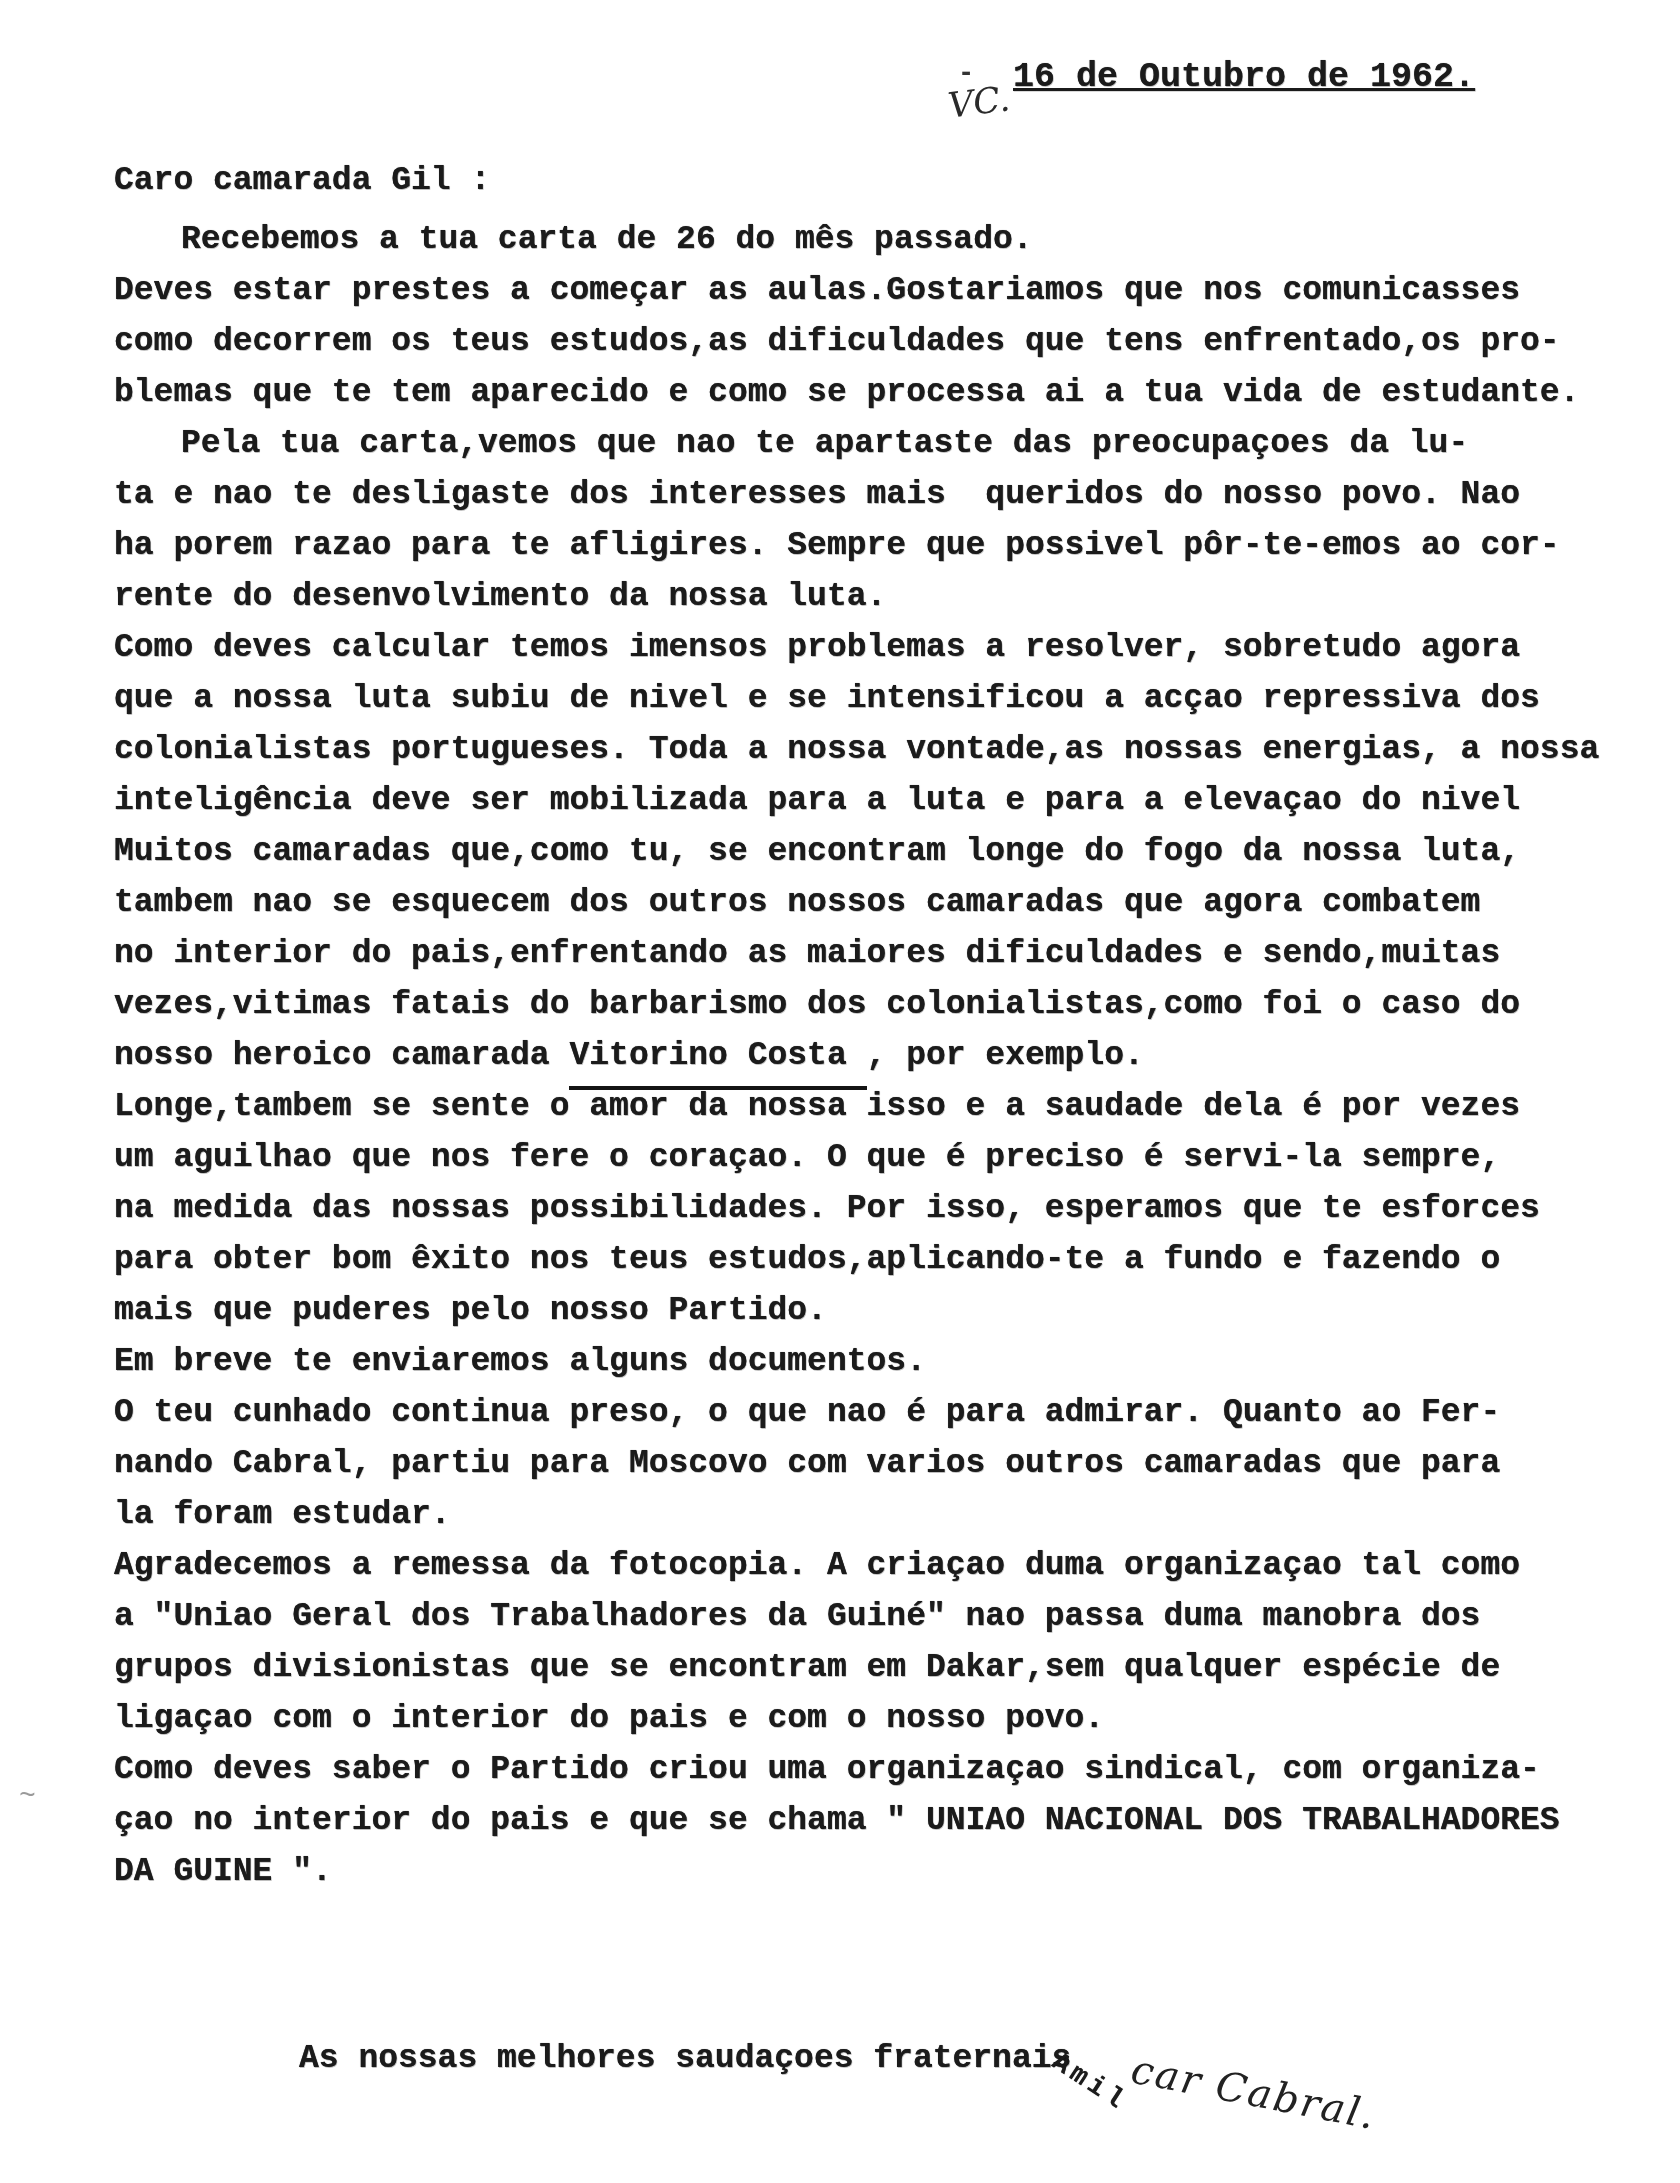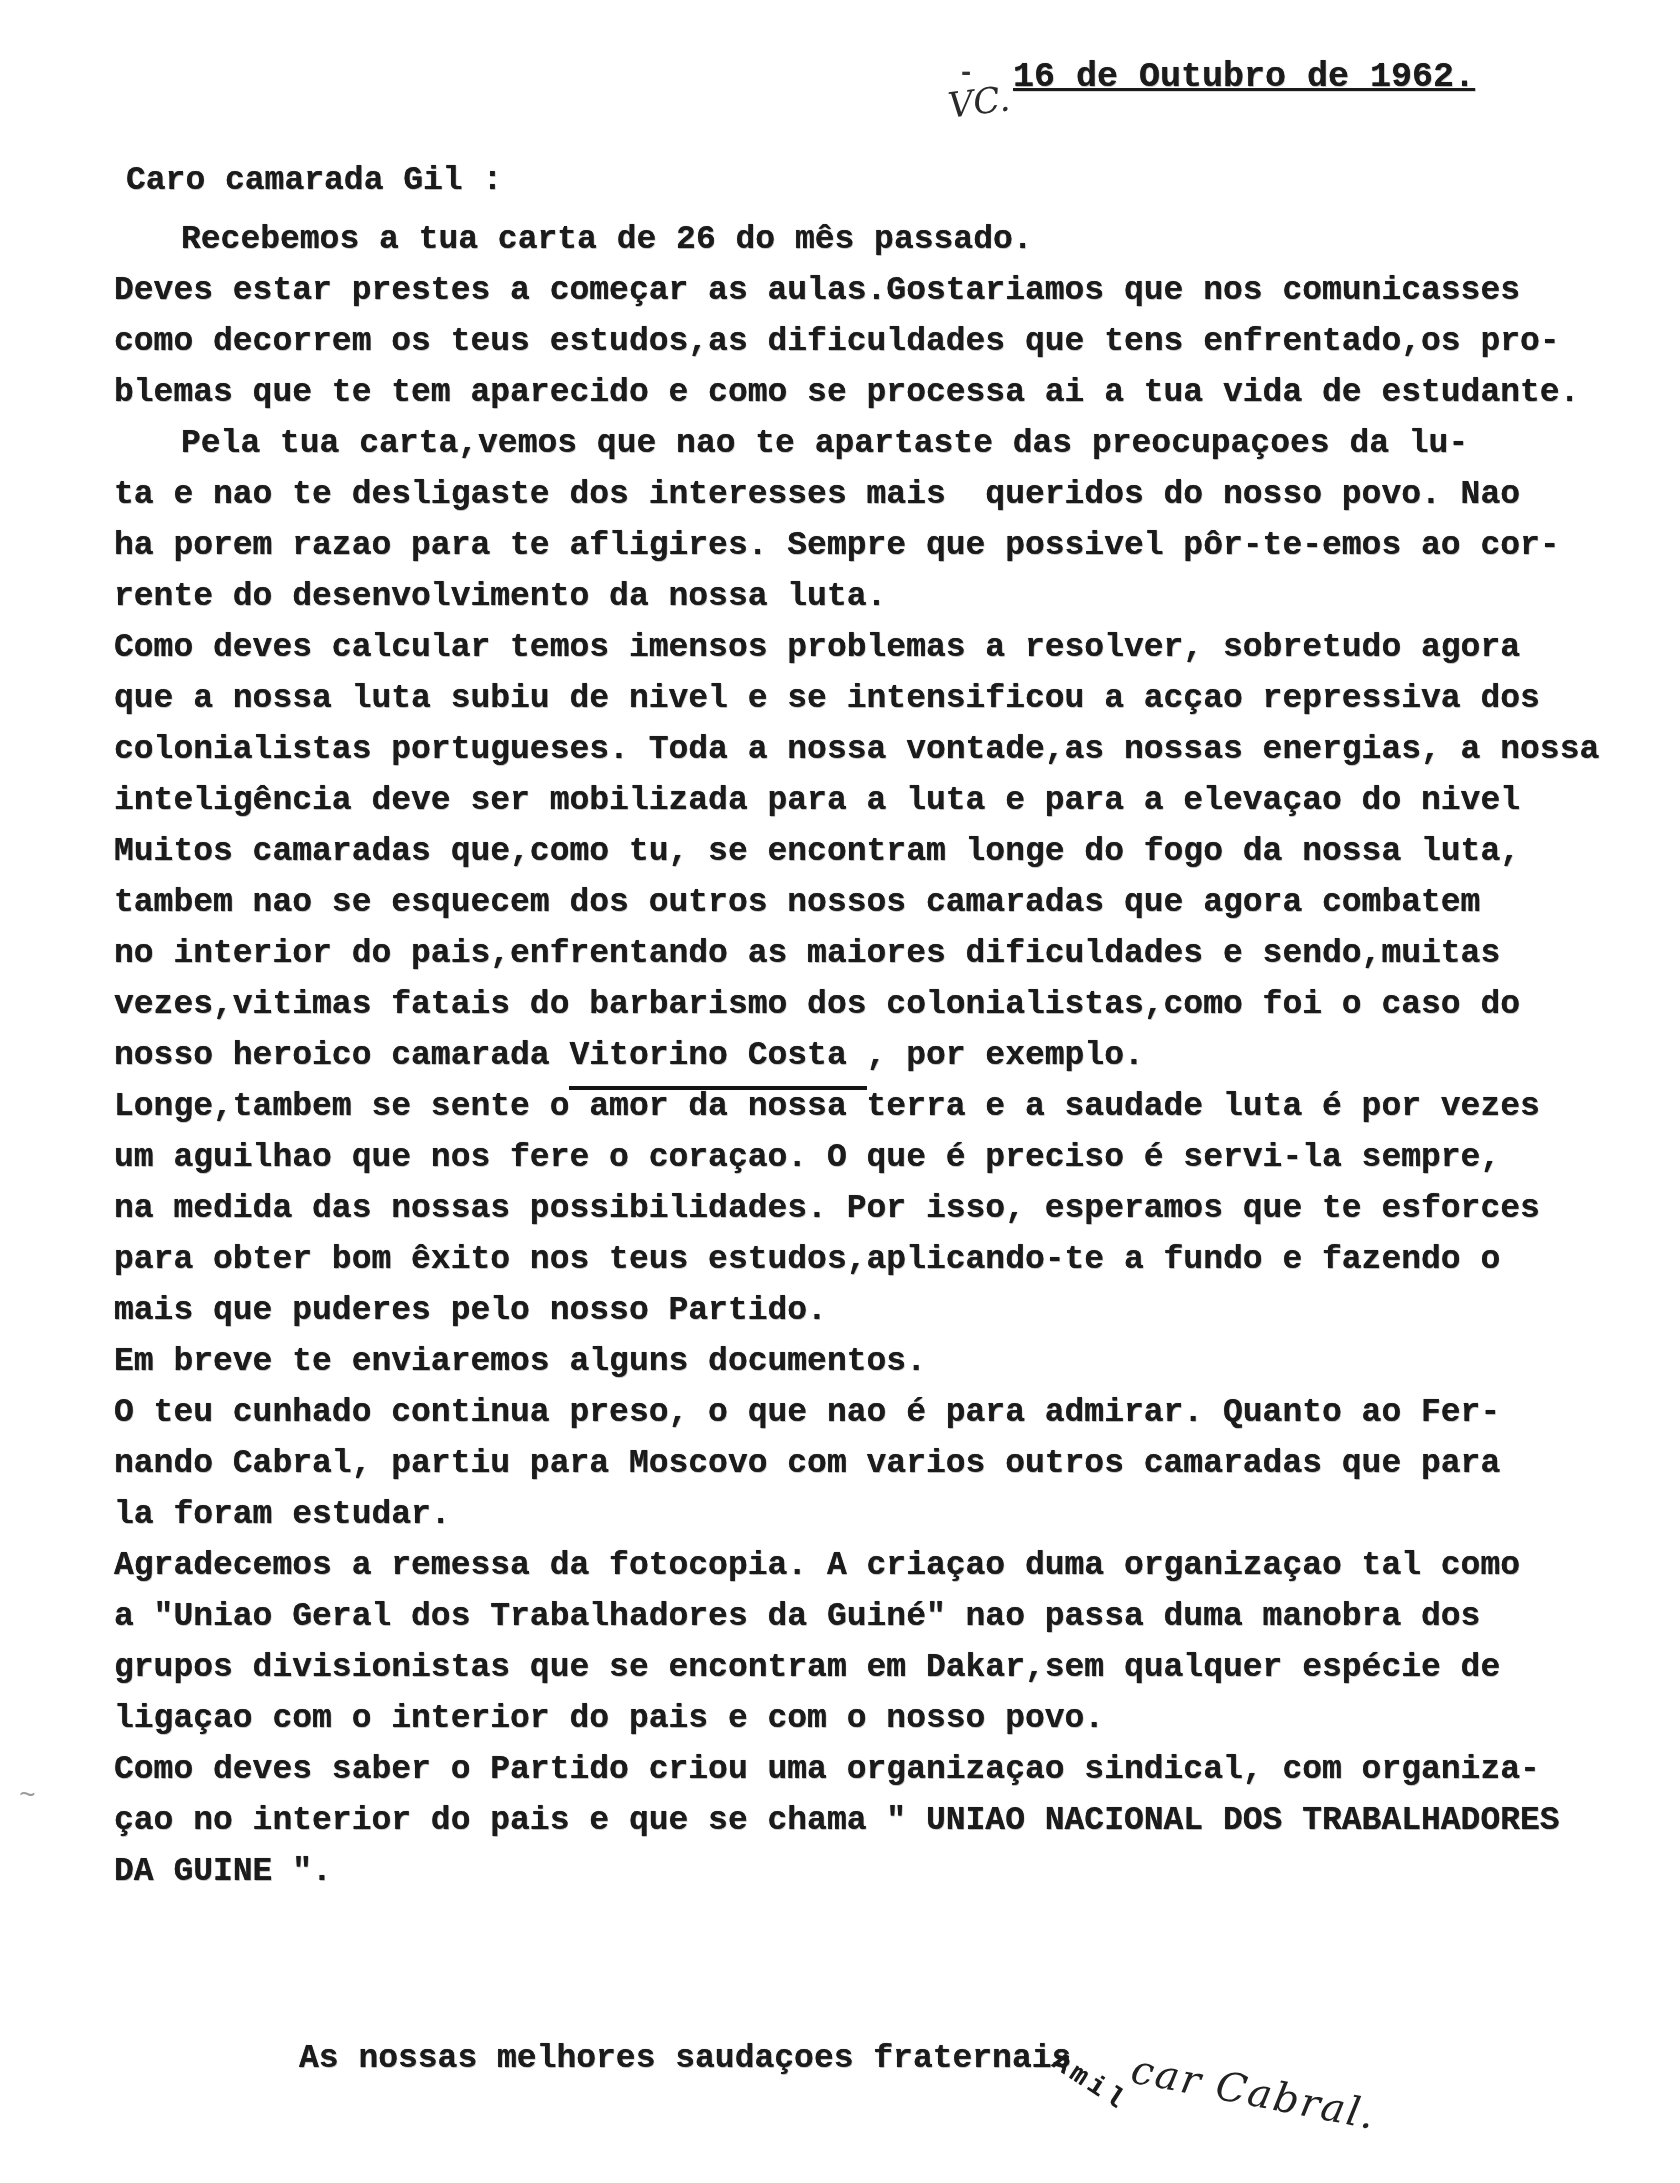--- a/index.html
+++ b/index.html
@@ -41,21 +41,20 @@
     font-style: italic;
     font-weight: 400;
     font-size: 35px;
     color: #2a2a2a;
     transform: rotate(-7deg);
   }
   .salutation {
     position: absolute;
     left: 114px;
     top: 155px;
-    margin-left: 12px;
   }
   .body {
     position: absolute;
     left: 114px;
     top: 214px;
     width: 1538px;
   }
   .line { }
   .indent { padding-left: 67px; }
   .u {
@@ -127,21 +126,21 @@
     <div class="line typed">que a nossa luta subiu de nivel e se intensificou a acçao repressiva dos</div>
     <div class="line typed">colonialistas portugueses. Toda a nossa vontade,as nossas energias, a nossa</div>
     <div class="line typed">inteligência deve ser mobilizada para a luta e para a elevaçao do nivel</div>
     <div class="line typed">Muitos camaradas que,como tu, se encontram longe do fogo da nossa luta,</div>
     <div class="line typed">tambem nao se esquecem dos outros nossos camaradas que agora combatem</div>
     <div class="line typed">no interior do pais,enfrentando as maiores dificuldades e sendo,muitas</div>
     <div class="line typed">vezes,vitimas fatais do barbarismo dos colonialistas,como foi o caso do</div>
 
     <div class="line typed"><span>nosso heroico camarada </span><span class="u">Vitorino Costa </span><span>, por exemplo.</span></div>
 
-    <div class="line typed">Longe,tambem se sente o amor da nossa terra e a saudade luta é por vezes</div>
+    <div class="line typed">Longe,tambem se sente o amor da nossa isso e a saudade dela é por vezes</div>
     <div class="line typed">um aguilhao que nos fere o coraçao. O que é preciso é servi-la sempre,</div>
     <div class="line typed">na medida das nossas possibilidades. Por isso, esperamos que te esforces</div>
     <div class="line typed">para obter bom êxito nos teus estudos,aplicando-te a fundo e fazendo o</div>
     <div class="line typed">mais que puderes pelo nosso Partido.</div>
     <div class="line typed">Em breve te enviaremos alguns documentos.</div>
     <div class="line typed">O teu cunhado continua preso, o que nao é para admirar. Quanto ao Fer-</div>
     <div class="line typed">nando Cabral, partiu para Moscovo com varios outros camaradas que para</div>
     <div class="line typed">la foram estudar.</div>
     <div class="line typed">Agradecemos a remessa da fotocopia. A criaçao duma organizaçao tal como</div>
     <div class="line typed">a "Uniao Geral dos Trabalhadores da Guiné" nao passa duma manobra dos</div>

